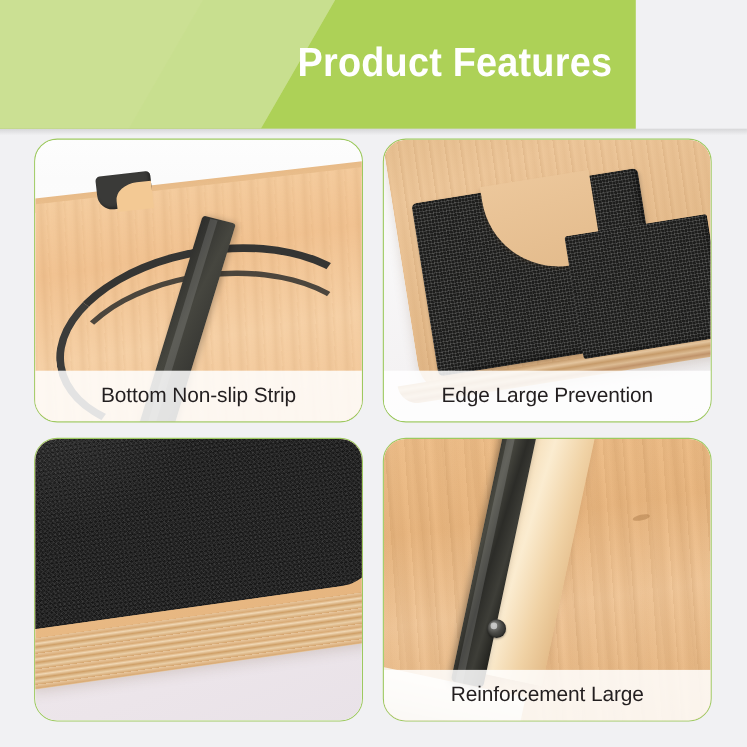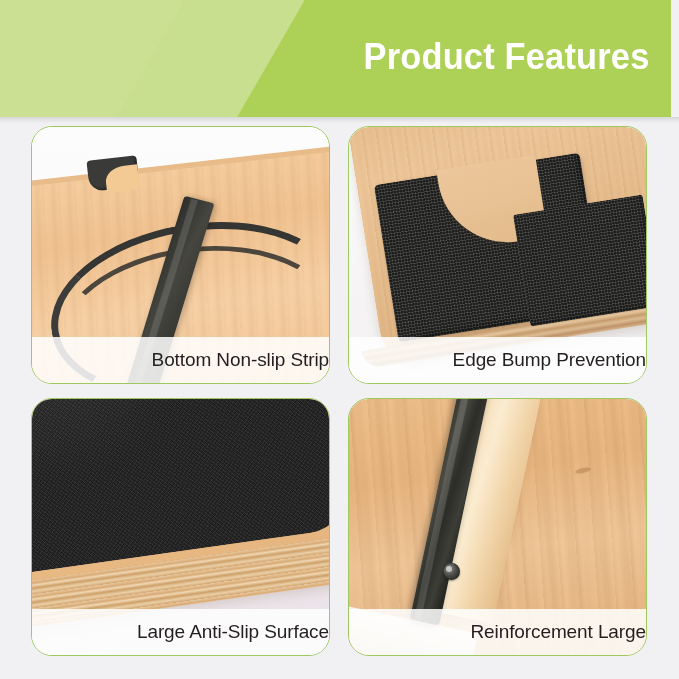--- a/index.html
+++ b/index.html
@@ -13,24 +13,25 @@
     background: #f1f1f3;
     font-family: "Liberation Sans", sans-serif;
     overflow: hidden;
     position: relative;
   }
 
   
   .banner {
     position: absolute;
     left: 0; top: 0;
-    width: 671px;
+    width: 554px;
     height: 117px;
     background: #add157;
     overflow: hidden;
+    padding-left: 24px;
   }
   .banner-band {
     position: absolute;
     left: -60px;
     top: -10px;
     width: 330px;
     height: 140px;
     background: #cbe093;
     transform: skewX(-30deg);
   }
@@ -94,21 +95,21 @@
   }
   .caption-band {
     position: absolute;
     left: 0;
     right: 0;
     bottom: 0;
     height: 46px;
     background: rgba(255,255,255,0.86);
     display: flex;
     align-items: center;
-    justify-content: flex-end;
+    justify-content: center;
     z-index: 40;
   }
   .caption-text {
     font-size: 19px;
     color: #231f20;
     white-space: nowrap;
     letter-spacing: -0.1px;
   }
 
   
@@ -478,35 +479,32 @@
       <div class="c2-bg"></div>
       <div class="c2-board"></div>
       <div class="c2-board-edge"></div>
       <div class="c2-pad">
         <div class="c2-pad-inner"></div>
         <div class="c2-pad-notch"></div>
       </div>
       <div class="c2-pad-arm"></div>
     </div>
     <div class="caption-band">
-      <span class="caption-text">Edge Bump Prevention</span>
+      <span class="caption-text">Edge Large Prevention</span>
     </div>
   </div>
 
   <div class="card">
     <div class="photo">
       <div class="c3-bg"></div>
       <div class="c3-board"></div>
       <div class="c3-plies"></div>
       <div class="c3-grip">
         <div class="c3-grip-tex"></div>
       </div>
-    </div>
-    <div class="caption-band">
-      <span class="caption-text">Large Anti-Slip Surface</span>
     </div>
   </div>
 
   <div class="card">
     <div class="photo">
       <div class="c4-bg"></div>
       <div class="c4-grainlines"></div>
       <div class="c4-knot"></div>
       <div class="c4-shelf"></div>
       <div class="c4-leg"></div>

